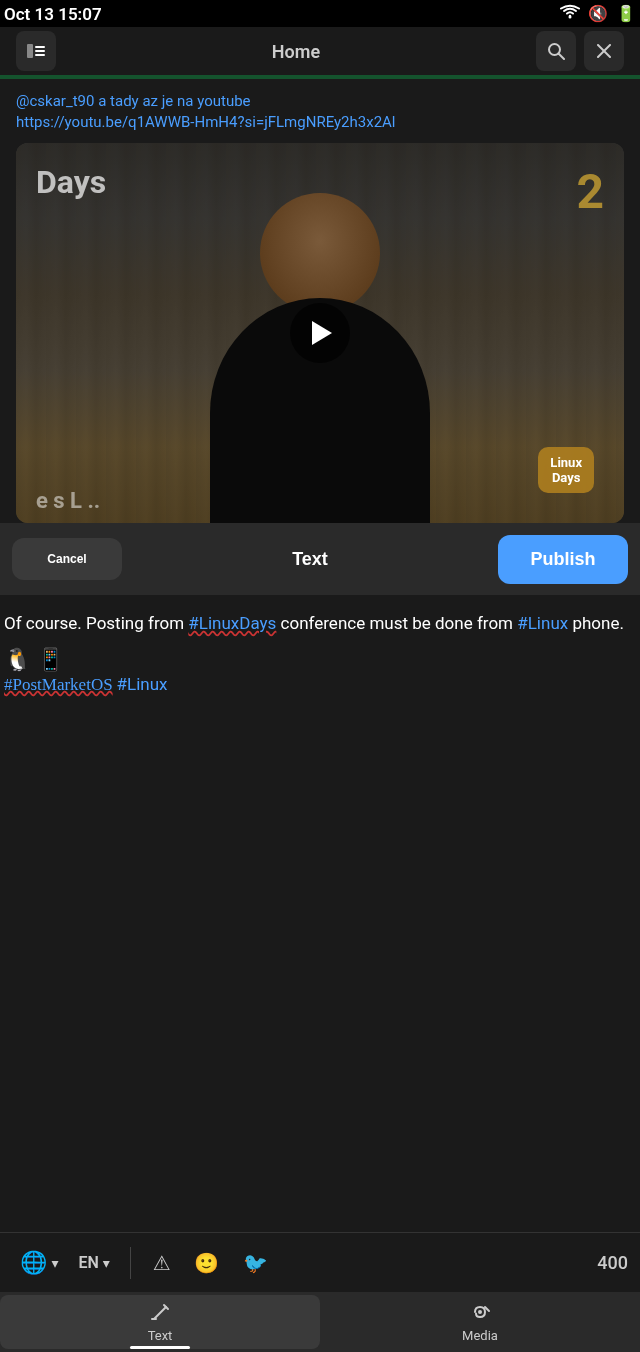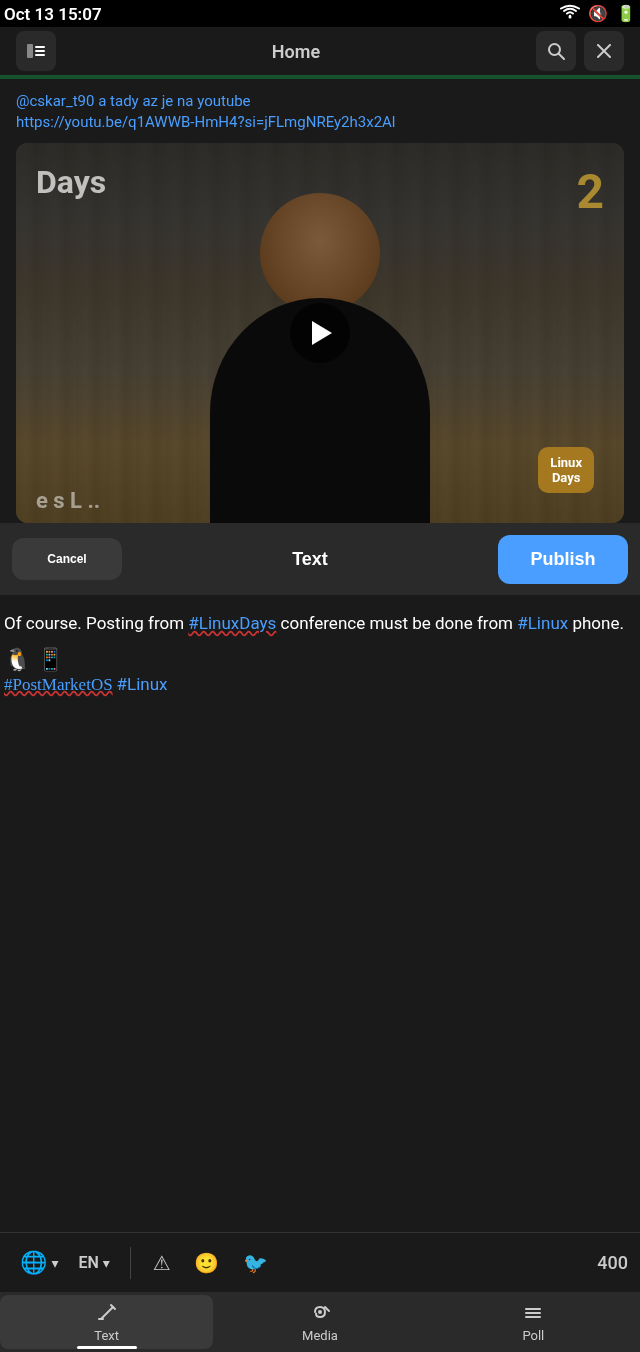--- a/index.html
+++ b/index.html
@@ -457,23 +457,13 @@
     <span style="font-size:22px;color:#ccc;">
       <svg width="22" height="22" viewBox="0 0 22 22" fill="none">
         <path d="M6 11 C6 8 8 6 11 6 C14 6 16 8 16 11 C16 14 14 16 11 16" stroke="#ccc" stroke-width="2" fill="none" stroke-linecap="round"></path>
         <path d="M11 16 C8.5 16 7 14.5 7 12.5" stroke="#ccc" stroke-width="2" fill="none" stroke-linecap="round"></path>
         <circle cx="11" cy="11" r="2" fill="#ccc"></circle>
         <line x1="16" y1="6" x2="20" y2="10" stroke="#ccc" stroke-width="2" stroke-linecap="round"></line>
       </svg>
     </span>
     <span class="tab-label">Media</span>
   </div>
-  <div class="tab-item">
-    <span style="color:#ccc;">
-      <svg width="22" height="22" viewBox="0 0 22 22" fill="none">
-        <line x1="4" y1="7" x2="18" y2="7" stroke="#ccc" stroke-width="2" stroke-linecap="round"></line>
-        <line x1="4" y1="11" x2="18" y2="11" stroke="#ccc" stroke-width="2" stroke-linecap="round"></line>
-        <line x1="4" y1="15" x2="18" y2="15" stroke="#ccc" stroke-width="2" stroke-linecap="round"></line>
-      </svg>
-    </span>
-    <span class="tab-label">Poll</span>
-  </div>
 </div>
 
 </body></html>

